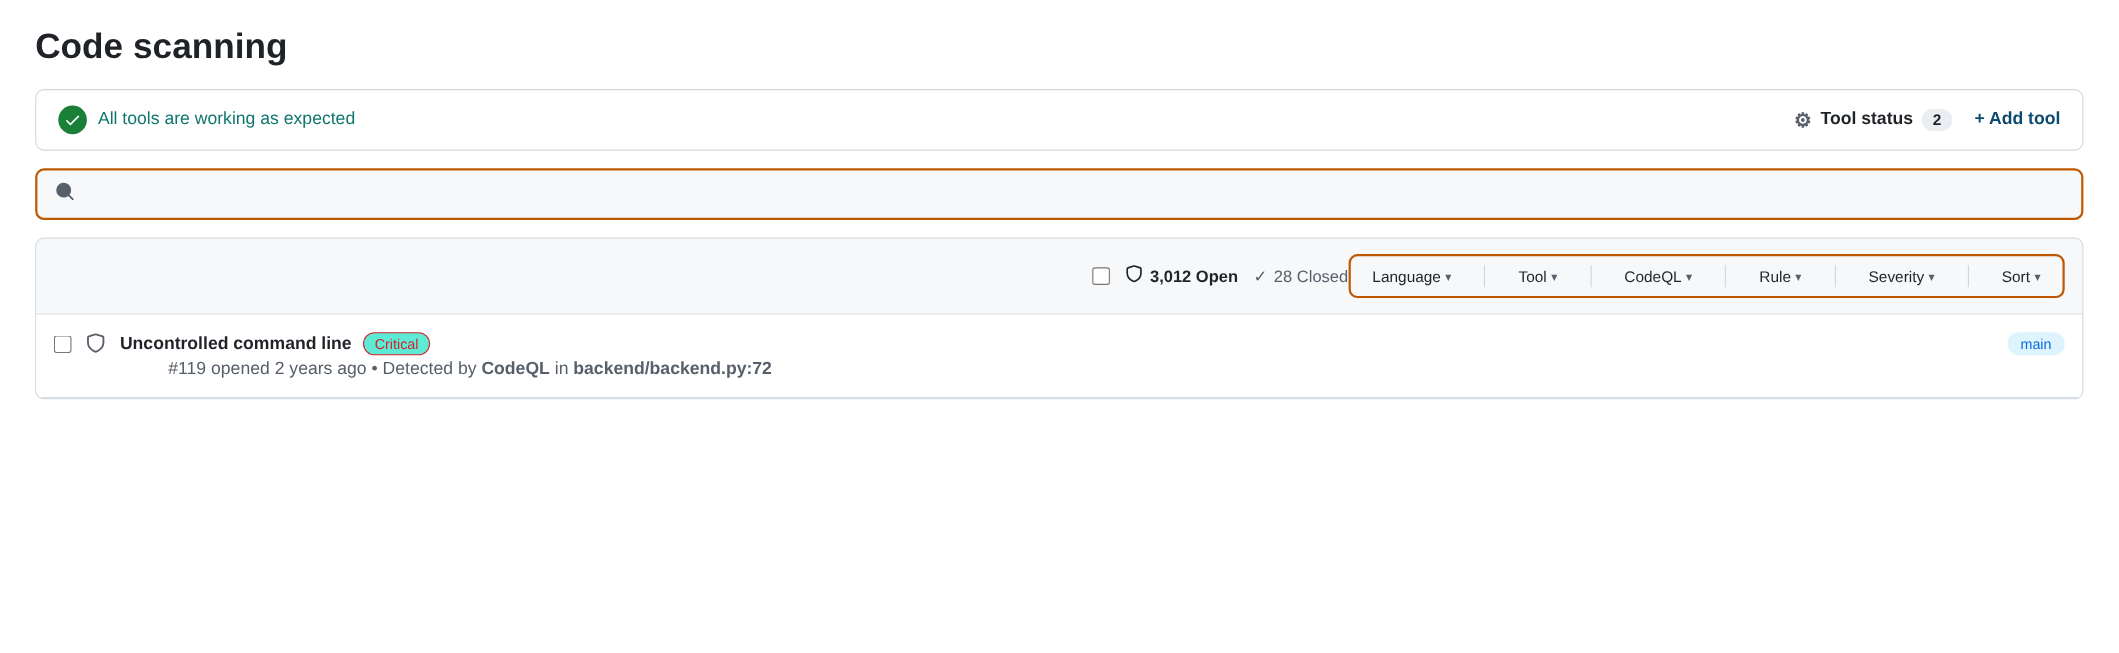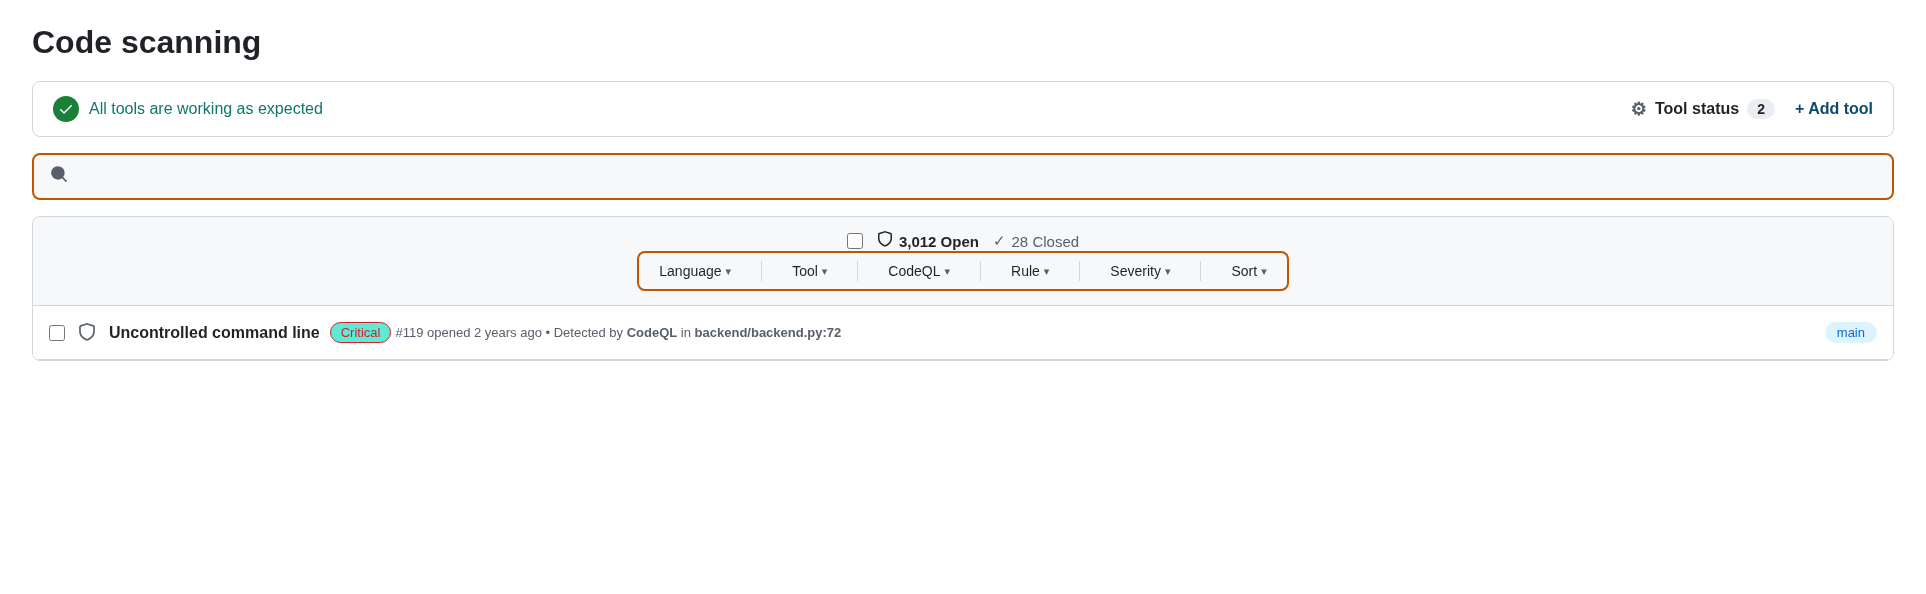--- a/index.html
+++ b/index.html
@@ -141,21 +141,20 @@
       overflow: hidden;
     }
 
     .results-header {
       display: flex;
       align-items: center;
       justify-content: flex-end;
       padding: 14px 16px;
       background: #f6f8fa;
       border-bottom: 1px solid #d0d7de;
-      flex-direction: column;
     }
 
     .results-left {
       display: flex;
       align-items: center;
       gap: 14px;
     }
 
     .checkbox {
       width: 16px;
@@ -241,23 +240,22 @@
     }
 
     .result-left {
       display: flex;
       align-items: flex-start;
       gap: 12px;
     }
 
     .result-content {
       display: flex;
-      flex-direction: row;
+      flex-direction: column;
       gap: 4px;
-      align-items: center;
     }
 
     .result-title-row {
       display: flex;
       align-items: center;
       gap: 10px;
     }
 
     .result-title {
       font-size: 16px;
@@ -269,22 +267,23 @@
       border: 1.5px solid #cf222e;
       border-radius: 20px;
       padding: 2px 10px;
       font-size: 13px;
       font-weight: 500;
       color: #cf222e;
       background: #5eead4;
     }
 
     .result-meta {
-      font-size: 13px;
-      color: #57606a;
+      font-size: 16px;
+      color: #57606a;
+      margin-left: 44px;
     }
 
     .result-meta .codeql {
       font-weight: 700;
       color: #57606a;
     }
 
     .result-meta .filepath {
       font-weight: 700;
       color: #57606a;

